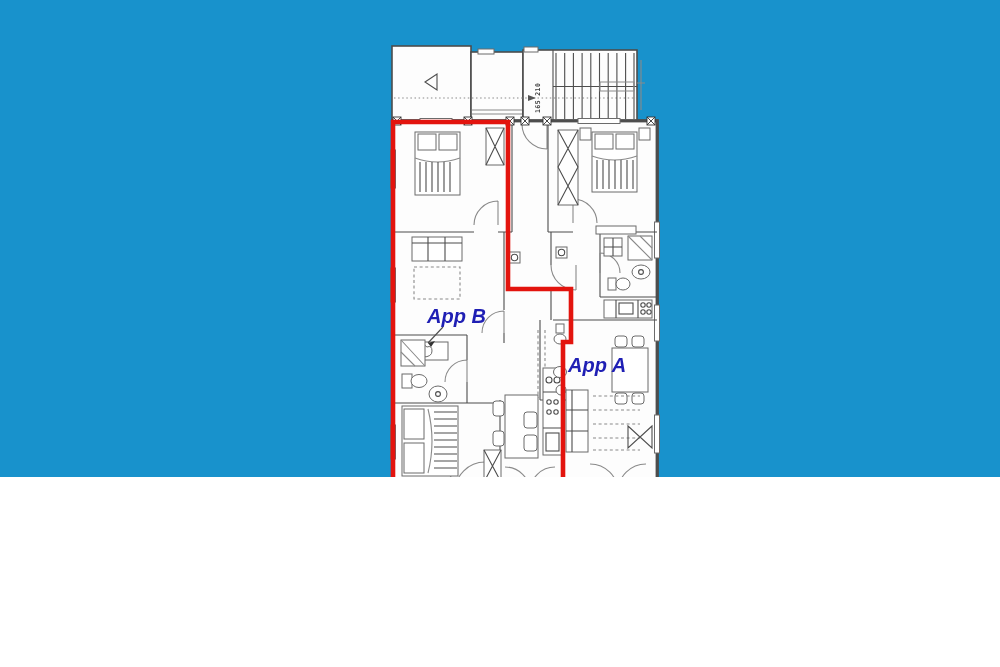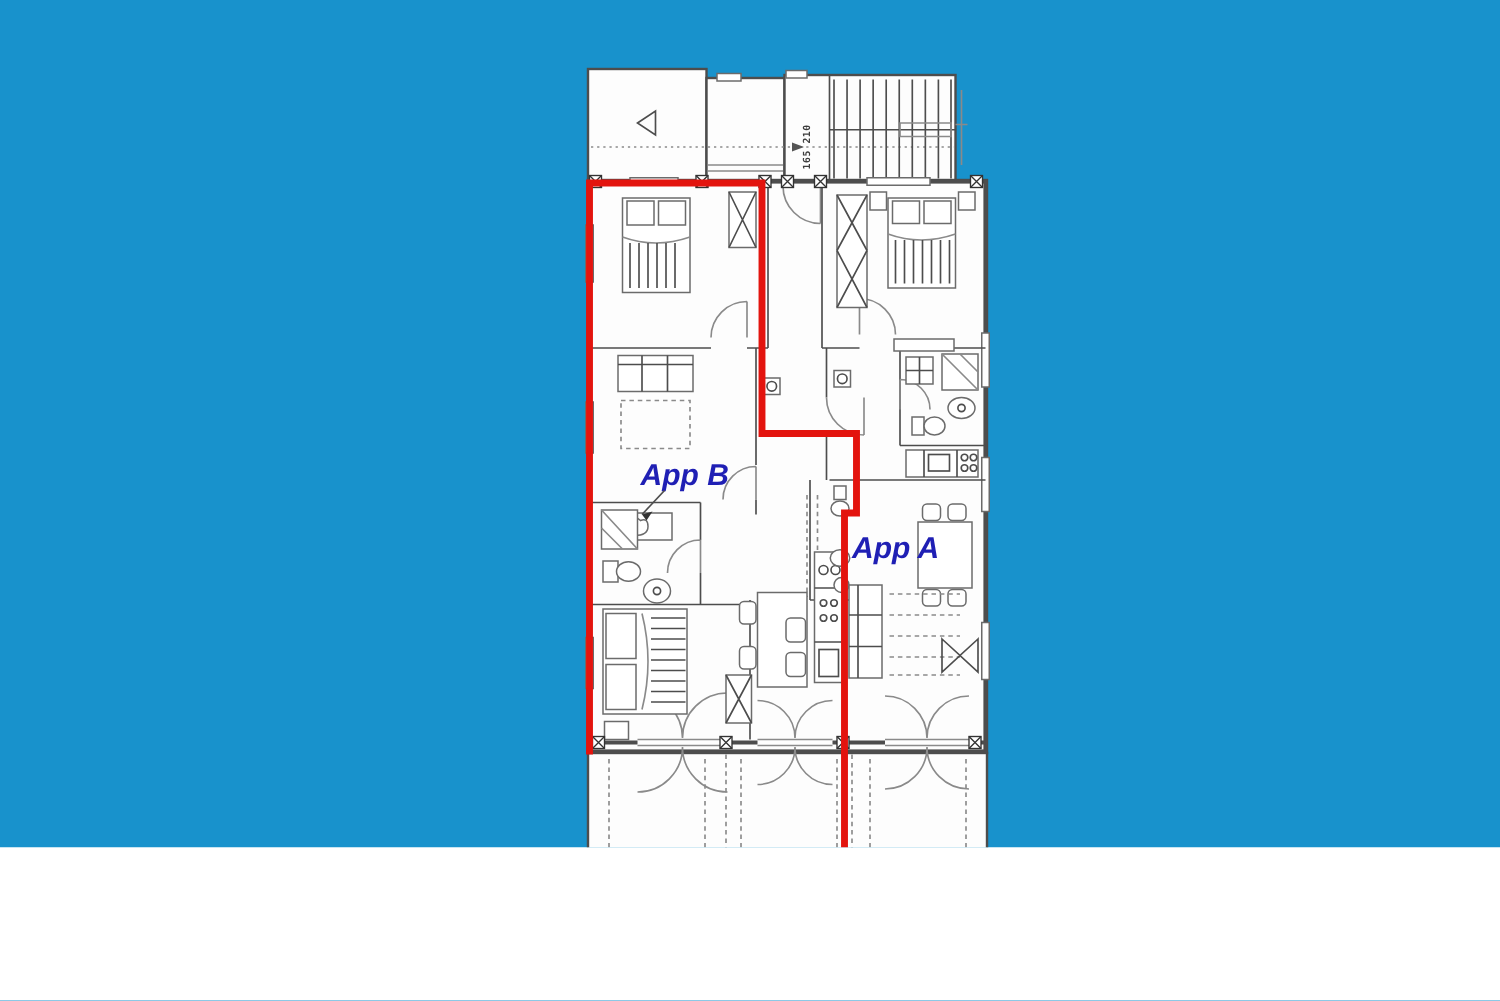--- a/index.html
+++ b/index.html
@@ -1,18 +1,18 @@
 <!DOCTYPE html>
 <html style="--background: #1892cc; --paper: #fdfdfd; --line: #4d4d4d; --line_light: #8a8a8a; --boundary_red: #e3140e; --label_blue: #1f1fb4;"><head>
 <meta charset="utf-8">
 <style>
   html,body{margin:0;padding:0;}
   .canvas{
     position:relative;
-    width:1000px;height:565px;
+    width:1000px;height:477px;
     background:var(--background,#1892cc);
     overflow:hidden;
     font-family:"Liberation Sans",sans-serif;
   }
   svg{position:absolute;left:380px;top:36px;}
   .wf  {fill:var(--paper,#fdfdfd);stroke:var(--line,#4d4d4d);stroke-width:1.6;}
   .w   {fill:none;stroke:var(--line,#4d4d4d);stroke-width:1.1;}
   .w2  {fill:none;stroke:var(--line,#4d4d4d);stroke-width:2.8;}
   .lt  {stroke:var(--line_light,#8a8a8a);}
   .fur {fill:#fff;stroke:#6b6b6b;stroke-width:1;}

